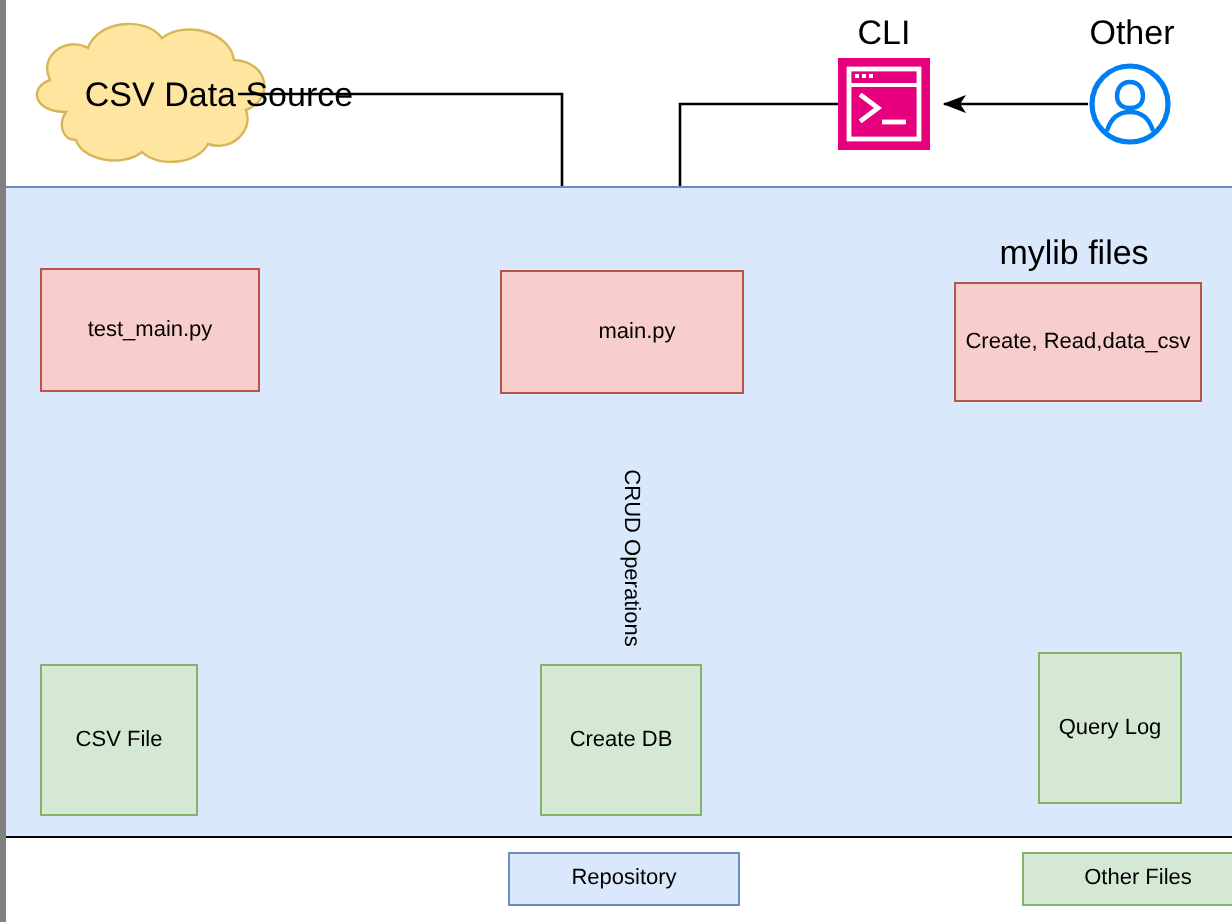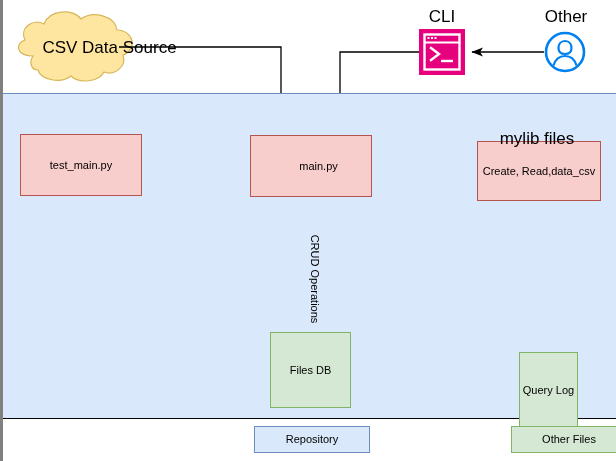--- a/index.html
+++ b/index.html
@@ -154,43 +154,46 @@
     <path d="M 337 197 L 337 271 L 556 271 L 556 327" fill="none" stroke="#000000" stroke-width="1.3" marker-end="url(#arrow)"></path>
 
   </svg>
 
   <div class="plainlabel" style="left:0px; top:38px; width:135px;margin-left:39px;">CSV Data Source</div>
 
   <div class="plainlabel" style="left:404px; top:7px; width:70px;">CLI</div>
 
   <div class="plainlabel" style="left:528px; top:7px; width:70px;">Other</div>
 
-  <div class="node pybox" style="left:17px; top:134px; width:122px; height:62px;">
+  <div class="node pybox" style="left:17px; top:134px; width:110px; height:62px;">
     <span>test_main.py</span>
   </div>
 
   <div class="node pybox" style="left:247px; top:135px; width:122px; height:62px;padding-left:15px;">
     <span>main.py</span>
   </div>
 
-  <div class="plainlabel" style="left:466px; top:129px; width:136px;">mylib files</div>
+  <div class="plainlabel" style="left:466px; top:117px; width:136px;">mylib files</div>
 
   <div class="node pybox" style="left:474px; top:141px; width:124px; height:60px; padding:2px;">
     <span>Create, Read,</span>
     <span>data_csv</span>
   </div>
 
   <div class="crud-label" style="left:268px; top:272px; transform: rotate(90deg);">CRUD Operations</div>
 
+  <div class="node greenbox" style="left:17px; top:332px; width:79px; height:76px;">
+    <span>CSV File</span>
+  </div>
 
   <div class="node greenbox" style="left:267px; top:332px; width:81px; height:76px;">
-    <span>Files DB</span>
-  </div>
-
-  <div class="node greenbox" style="left:516px; top:352px; width:59px; height:76px;">
+    <span>Create DB</span>
+  </div>
+
+  <div class="node greenbox" style="left:516px; top:326px; width:72px; height:76px;">
     <span>Query Log</span>
   </div>
 
 
   <div class="node bluebox" style="left:251px; top:426px; width:116px; height:27px;">
     <span>Repository</span>
   </div>
 
   <div class="node greenbox" style="left:508px; top:426px; width:116px; height:27px;">
     <span>Other Files</span>

